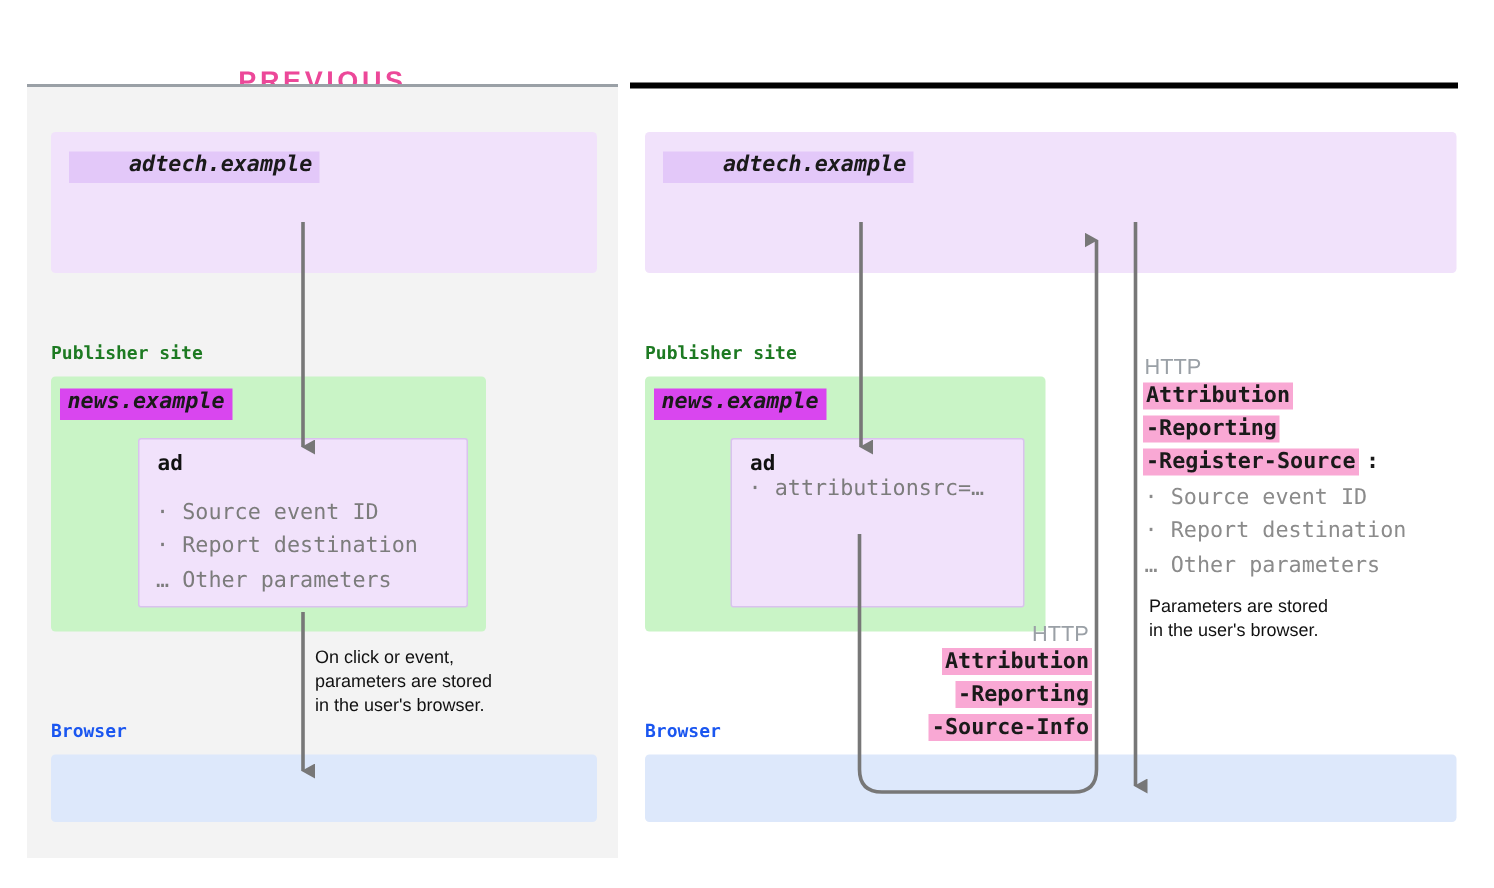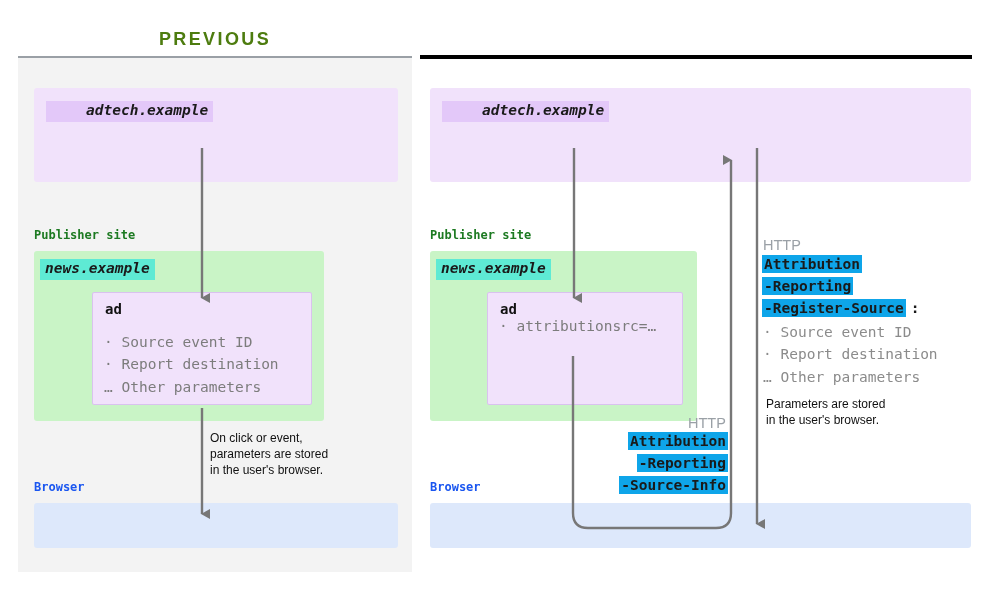--- a/index.html
+++ b/index.html
@@ -12,21 +12,21 @@
   #stage { position: relative; width: 996px; height: 592px; }
 
   
   .panel-title {
     position: absolute;
     font-size: 18px;
     font-weight: bold;
     letter-spacing: 2.4px;
     text-align: center;
   }
-  #title-prev { left: 18px; top: 29px; width: 394px; color: #4d7c0f; }
+  #title-prev { left: 18px; top: 44px; width: 394px; color: #ec4899; }
   #title-curr { left: 420px; top: 29px; width: 552px; color: #000000; }
 
   .rule { position: absolute; height: 2px; }
   #rule-prev { left: 18px; top: 56px; width: 394px; background: #9aa0a6; }
   #rule-curr { left: 420px; top: 55px; width: 552px; height: 4px; background: #000000; }
 
   
   #panel-prev {
     position: absolute; left: 18px; top: 58px; width: 394px; height: 514px;
     background: #f3f3f3;
@@ -51,21 +51,21 @@
     font-family: "DejaVu Sans Mono", monospace;
     font-style: italic;
     font-weight: bold;
     font-size: 14.5px;
     color: #1a1a1a;
     padding: 2px 5px 3px 5px;
     white-space: nowrap;
     line-height: 1.1;
   }
   .chip-purple { background: #e3c8f9; padding-left: 40px; }
-  .chip-green  { background: #5eead4; }
+  .chip-green  { background: #d946ef; }
 
   
   .sec-label {
     position: absolute;
     font-family: "DejaVu Sans Mono", monospace;
     font-weight: bold;
     font-size: 12px;
     white-space: nowrap;
   }
   .sec-green { color: #1d7a22; }
@@ -117,21 +117,21 @@
   }
   .hdr-line {
     position: absolute;
     font-family: "DejaVu Sans Mono", monospace;
     font-weight: bold;
     font-size: 14.5px;
     color: #1a1a1a;
     white-space: nowrap;
     line-height: 1.1;
   }
-  .hdr-line > span.hl { background: #0ea5e9; padding: 1px 2px; }
+  .hdr-line > span.hl { background: #f9a8d4; padding: 1px 2px; }
   .hdr-line > span.colon { background: transparent; }
   .param-list {
     position: absolute;
     font-family: "DejaVu Sans Mono", monospace;
     font-size: 14.5px;
     color: #8b8b8b;
     line-height: 1.55;
     white-space: nowrap;
   }
 

